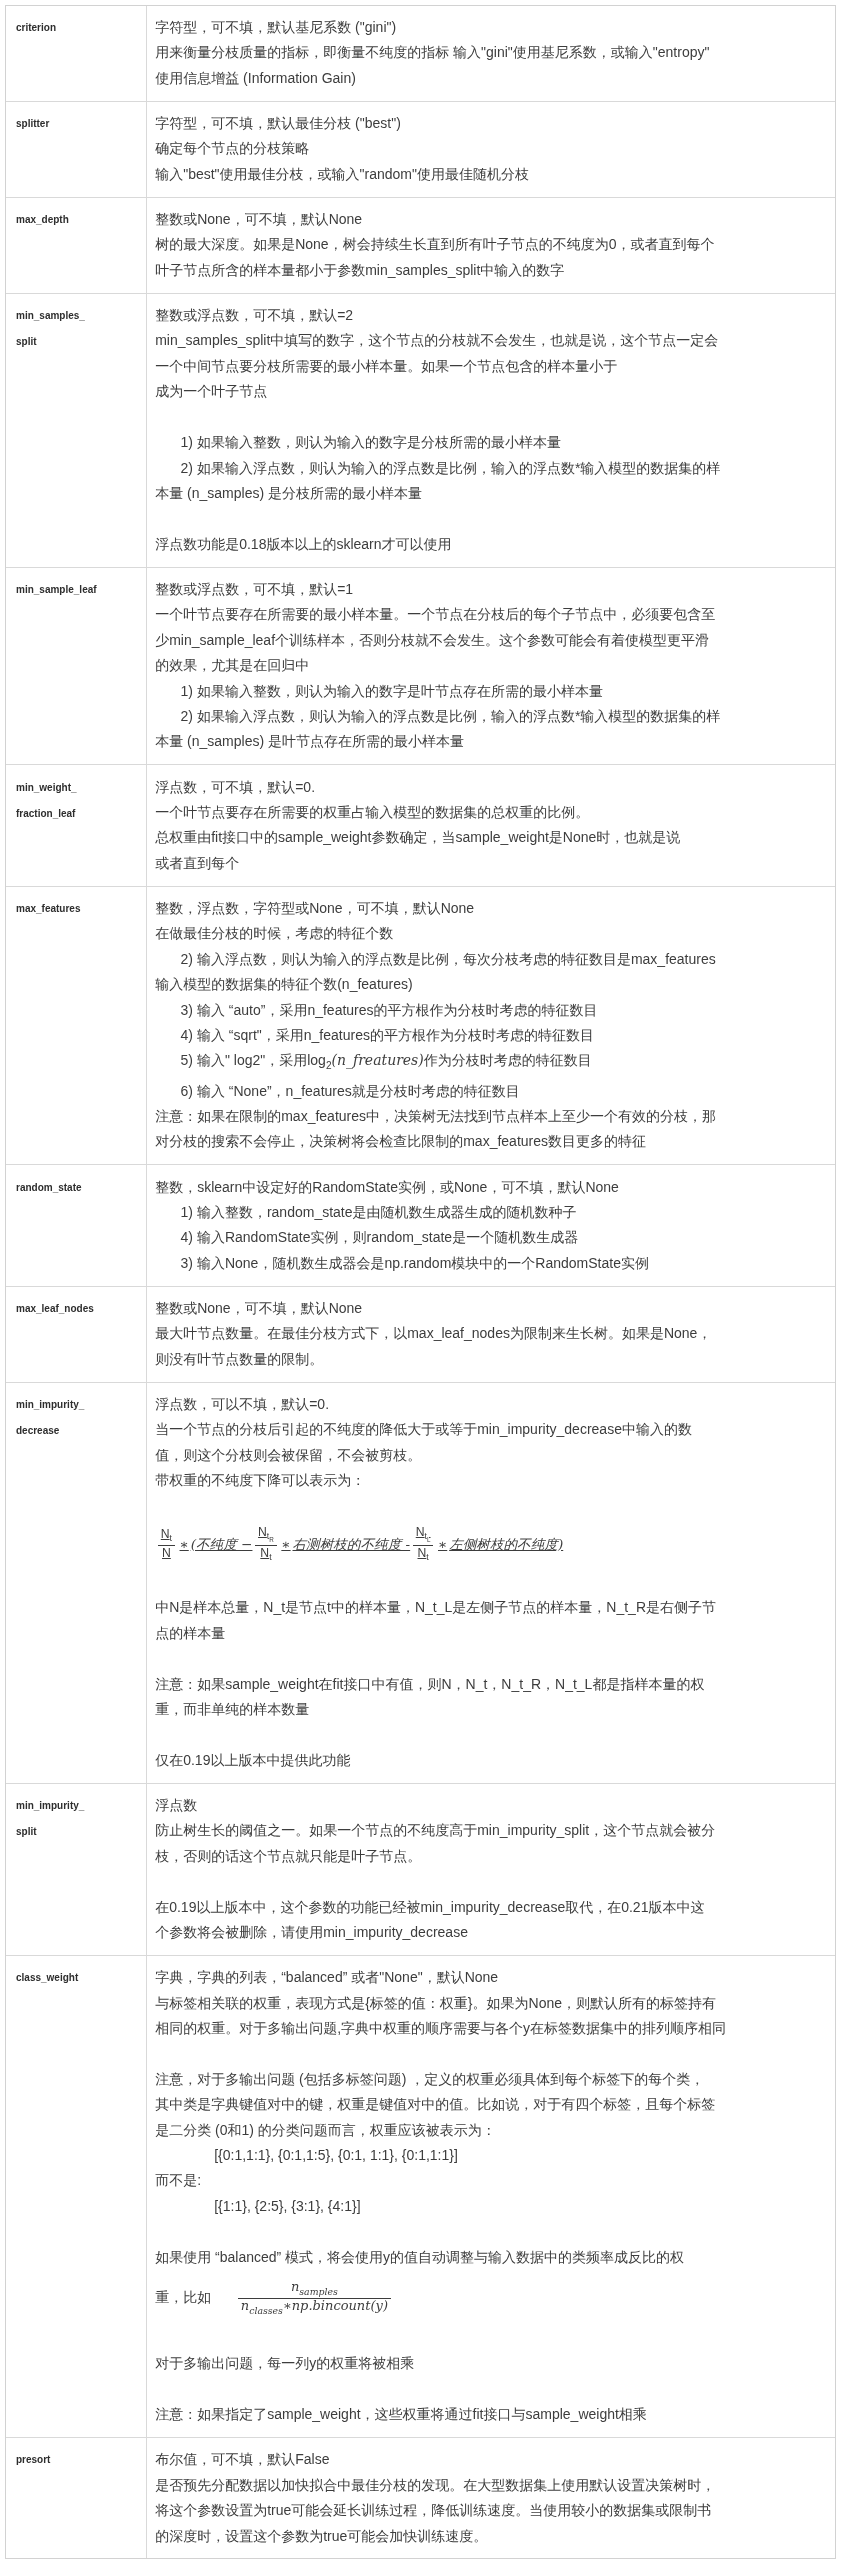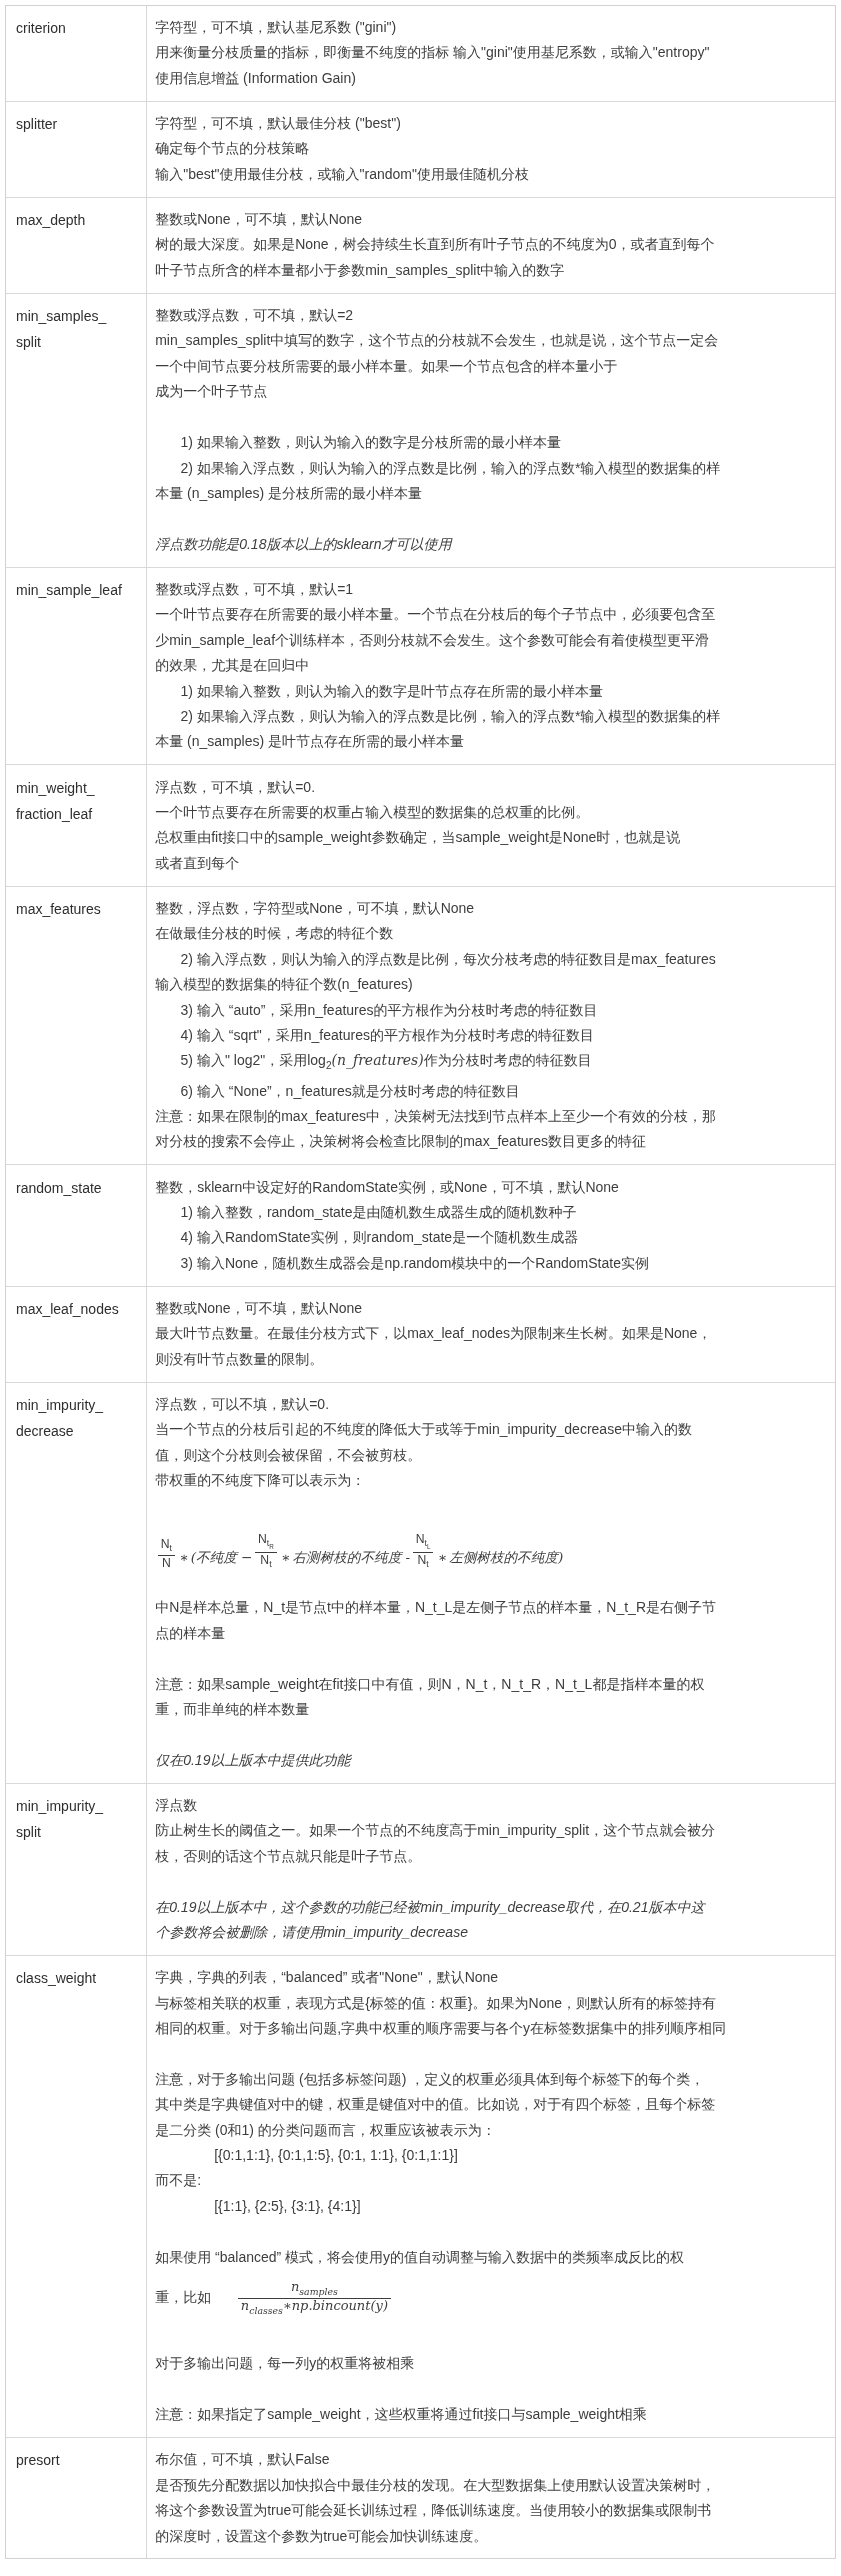--- a/index.html
+++ b/index.html
@@ -21,55 +21,56 @@
   }
   .t-row:last-child{border-bottom:none;}
   .cell-label{
     width:141px;
     flex:0 0 141px;
     border-right:0.9px solid #d9d9d9;
     padding:9.4px 5.6px 9.4px 10.3px;
     box-sizing:border-box;
   }
   .label-line{
-    font-weight:normal;
-    font-size:14px;
+    font-weight:bold;
+    font-size:10px;
     line-height:26px;
     color:#2e2e2e;
     letter-spacing:0;
     white-space:nowrap;
   }
   .cell-desc{
     flex:1 1 auto;
     padding:9.4px 3.8px 9.4px 8.5px;
     box-sizing:border-box;
     overflow:hidden;
   }
   .line{
     font-size:14px;
     line-height:25.4px;
     min-height:25.4px;
     white-space:nowrap;
     color:#3d3d3d;
   }
   .line.ind{padding-left:25.4px;}
   .line.ind2{padding-left:59px;}
-  .line.it{font-style:italic;}
+  .line.it{}
   .line.blank{height:25.4px;}
   
   .math{
     font-family:"DejaVu Serif","Liberation Serif",serif;
     font-style:italic;
   }
   .formula-line{
     min-height:51px;
     display:flex;
-    align-items:flex-end;
+    align-items:center;
     font-size:13.6px;
     white-space:nowrap;
+    text-decoration:underline;
   }
   .formula2-line{
     min-height:56px;
     display:flex;
     align-items:center;
     white-space:nowrap;
     gap:24px;
   }
   .frac{
     display:inline-block;

